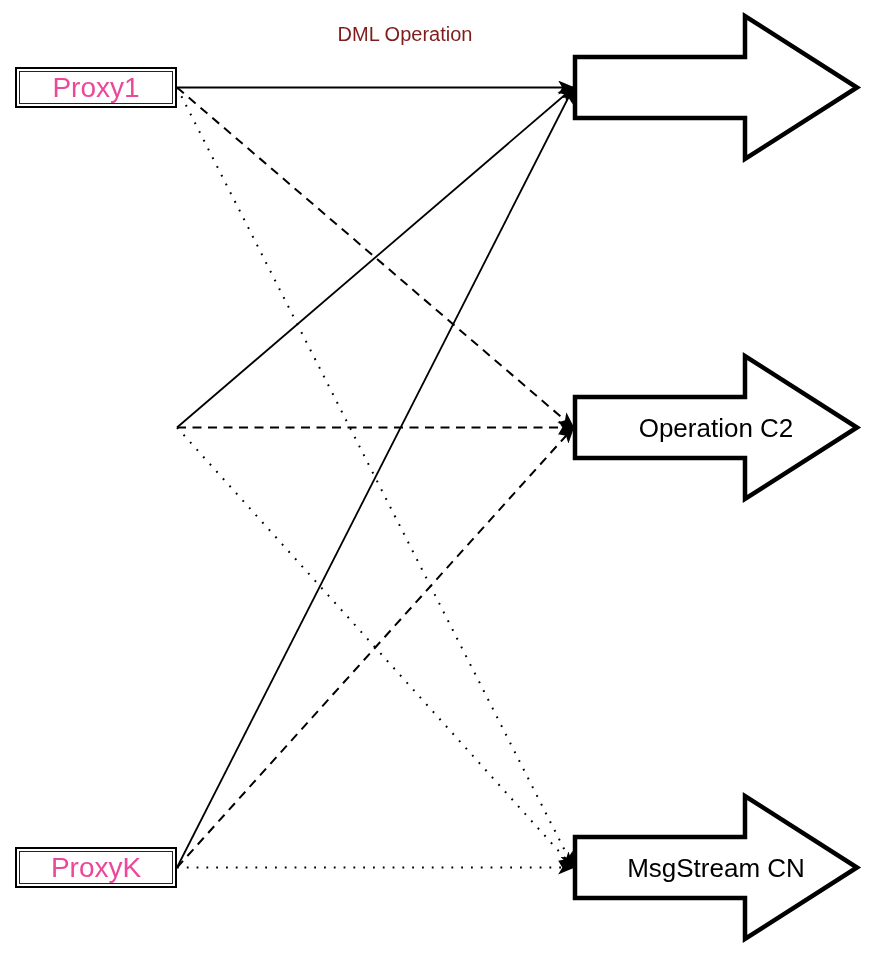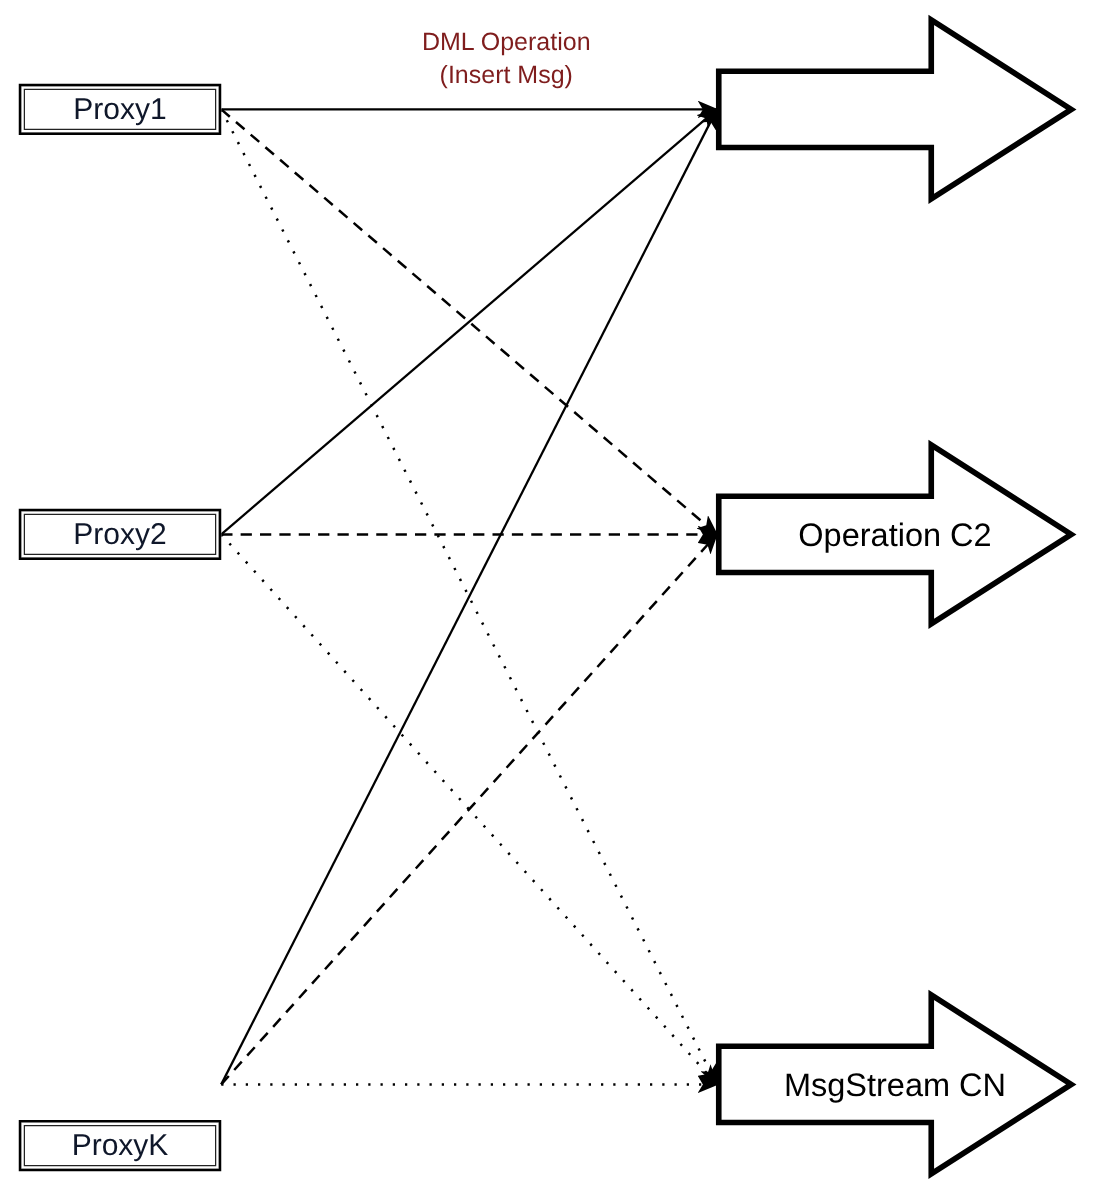--- a/index.html
+++ b/index.html
@@ -52,24 +52,24 @@
     box-sizing: border-box;
     background: #ffffff;
     border: 2px solid #000000;
     box-shadow: inset 0 0 0 2px #ffffff, inset 0 0 0 3px #222222;
     display: flex;
     align-items: center;
     justify-content: center;
   }
   #node-proxy1 { top: 67px; }
   #node-proxy2 { top: 407px; }
-  #node-proxyk { top: 896px; }
+  #node-proxyk { top: 847px; }
   .proxy-label {
-    font-size: 24px;
-    color: #0f172a;
+    font-size: 28px;
+    color: #ec4899;
     line-height: 1;
     white-space: nowrap;
   }
   .stream-label {
     position: absolute;
     left: 575px;
     width: 282px;
     height: 36px;
     line-height: 36px;
     text-align: center;
@@ -105,28 +105,24 @@
         <line x1="177" y1="427.5" x2="573.5" y2="427.5" class="edge edge-dashed" marker-end="url(#arrow-marker)"></line>
         <line x1="177" y1="867.5" x2="573.5" y2="427.5" class="edge edge-dashed" marker-end="url(#arrow-marker)"></line>
         <line x1="177" y1="87.5" x2="573.5" y2="867.5" class="edge edge-dotted" marker-end="url(#arrow-marker)"></line>
         <line x1="177" y1="427.5" x2="573.5" y2="867.5" class="edge edge-dotted" marker-end="url(#arrow-marker)"></line>
         <line x1="177" y1="867.5" x2="573.5" y2="867.5" class="edge edge-dotted" marker-end="url(#arrow-marker)"></line>
       </g>
   </svg>
 
   <div class="diagram-title">
     <div>DML Operation</div>
-    <div>(Insert Msg)</div>
   </div>
 
   <div class="proxy-box" id="node-proxy1">
     <span class="proxy-label">Proxy1</span>
-  </div>
-  <div class="proxy-box" id="node-proxy2">
-    <span class="proxy-label">Proxy2</span>
   </div>
   <div class="proxy-box" id="node-proxyk">
     <span class="proxy-label">ProxyK</span>
   </div>
 
   <div class="stream-label" id="label-c2">Operation C2</div>
   <div class="stream-label" id="label-cn">MsgStream CN</div>
 
 </div>
 

